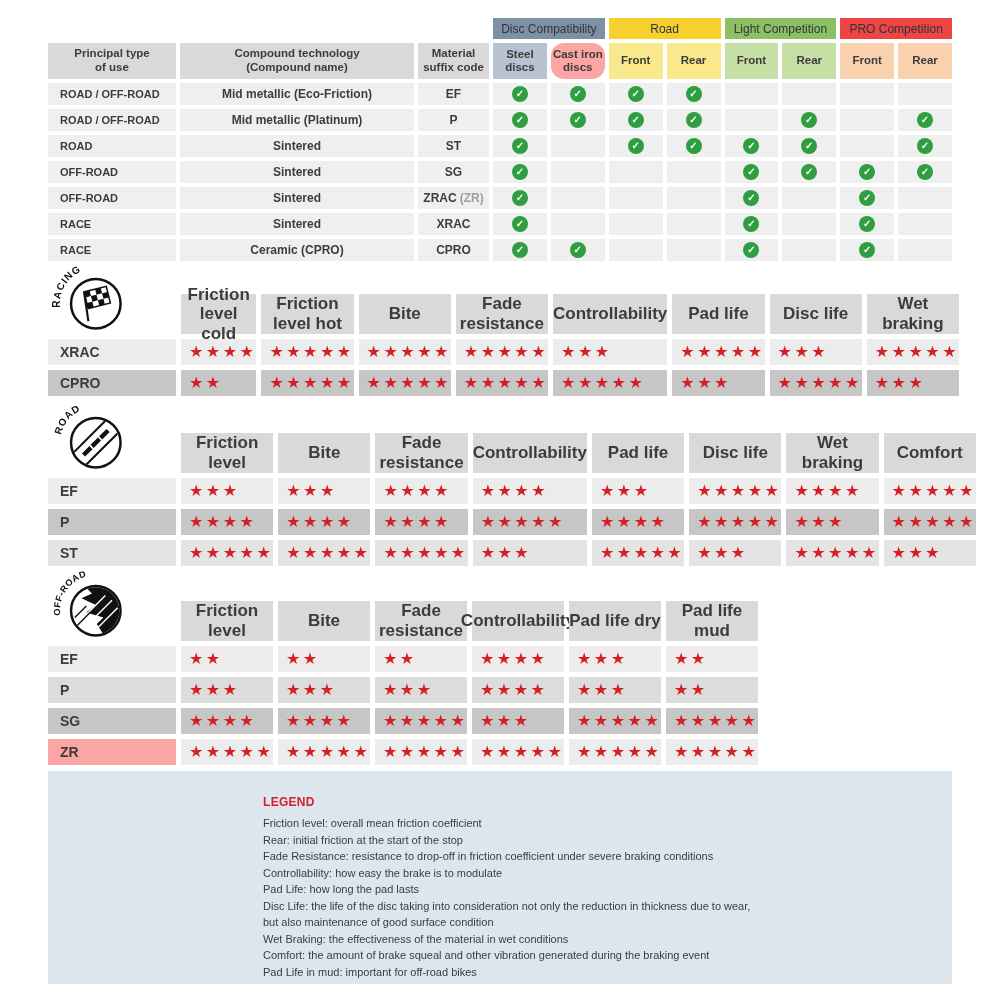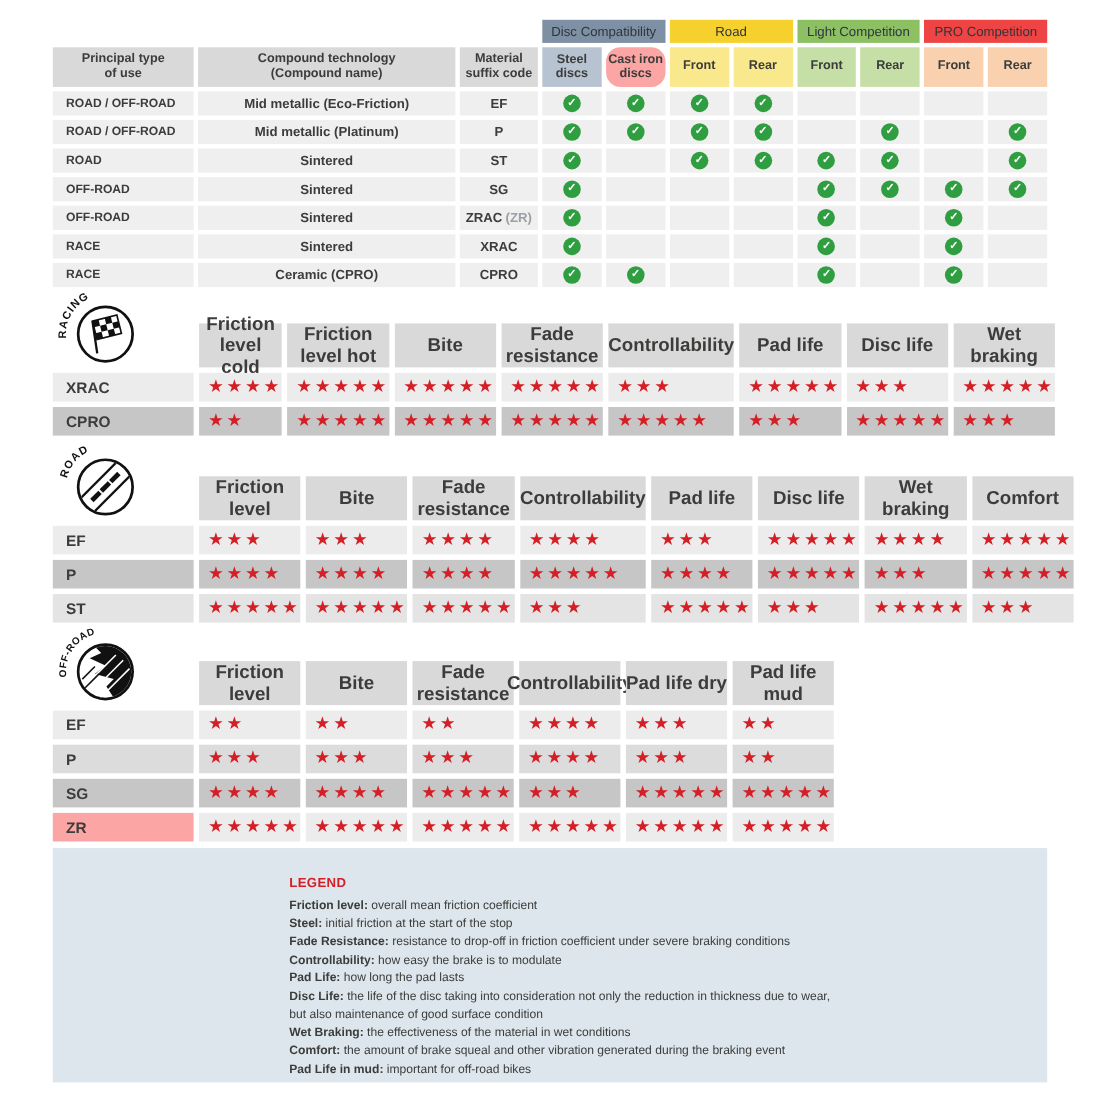--- a/index.html
+++ b/index.html
@@ -51,21 +51,21 @@
   .star-cell { padding-left:8px; }
   .stars { color:#d41f26; font-size:16px; letter-spacing:2.5px; line-height:1; }
 
   
   .legend-box {
     margin-top:6px; height:213px; box-sizing:border-box;
     background:#dde6ec; padding:24px 30px 0 215px;
   }
   .legend-title { color:#d41f26; font-weight:bold; font-size:12px; margin-bottom:6px; letter-spacing:0.3px; }
   .legend-line { font-size:11px; line-height:16.5px; color:#3c3c3b; }
-  .legend-line strong { font-weight:bold; }
+  .legend-line strong { font-weight:normal; }
 
   svg text { fill:#111; font-family:"Liberation Sans", sans-serif; }
 </style>
 </head>
 <body>
 
 <div class="content">
 
   <section>
     <div id="compat-grid" class="compat-grid">
@@ -560,21 +560,21 @@
         <div class="star-cell" style="background: rgb(236, 236, 236);">
           <span class="stars">★★★★★</span>
         </div>
       </div>
   </section>
 
   <section class="legend-box">
     <div class="legend-title">LEGEND</div>
     <div id="legend-entries">
         <div class="legend-line"><strong>Friction level: </strong>overall mean friction coefficient</div>
-        <div class="legend-line"><strong>Steel: </strong>initial friction at the start of the stop</div>
+        <div class="legend-line"><strong>Rear: </strong>initial friction at the start of the stop</div>
         <div class="legend-line"><strong>Fade Resistance: </strong>resistance to drop-off in friction coefficient under severe braking conditions</div>
         <div class="legend-line"><strong>Controllability: </strong>how easy the brake is to modulate</div>
         <div class="legend-line"><strong>Pad Life: </strong>how long the pad lasts</div>
         <div class="legend-line"><strong>Disc Life: </strong>the life of the disc taking into consideration not only the reduction in thickness due to wear,</div>
         <div class="legend-line">but also maintenance of good surface condition</div>
         <div class="legend-line"><strong>Wet Braking: </strong>the effectiveness of the material in wet conditions</div>
         <div class="legend-line"><strong>Comfort: </strong>the amount of brake squeal and other vibration generated during the braking event</div>
         <div class="legend-line"><strong>Pad Life in mud: </strong>important for off-road bikes</div>
       </div>
   </section>

